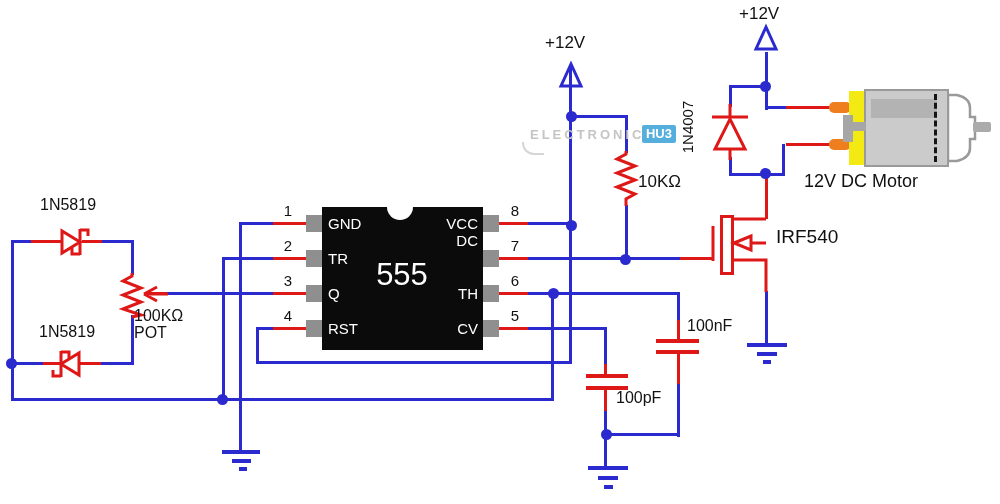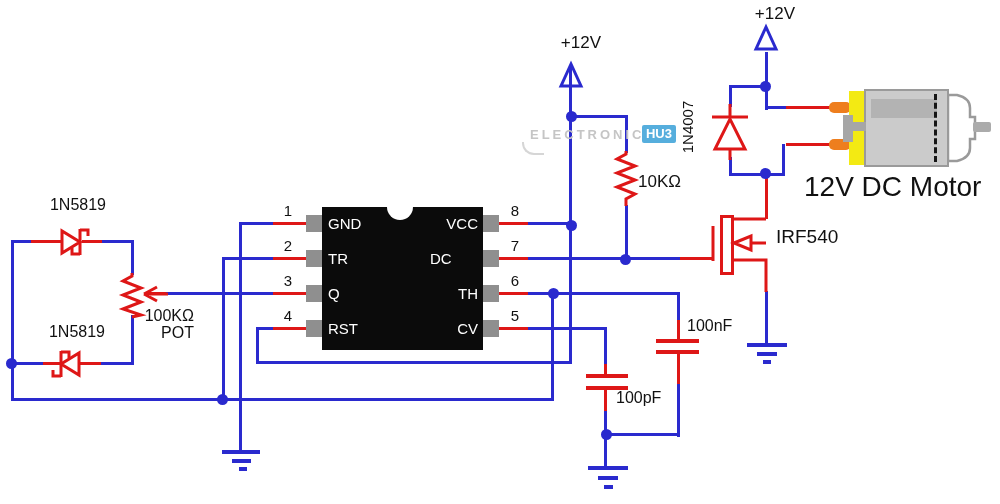--- a/index.html
+++ b/index.html
@@ -3,21 +3,21 @@
 <meta charset="utf-8">
 <style>
   html,body{margin:0;padding:0;background:#ffffff;}
   #canvas{position:relative;width:1000px;height:504px;background:#ffffff;overflow:hidden;
           font-family:"Liberation Sans",sans-serif;}
   .b{position:absolute;background:#2a2ace;}
   .r{position:absolute;background:#de1717;}
   .dot{position:absolute;width:11px;height:11px;border-radius:50%;background:#2a2ace;}
   .lbl{position:absolute;color:#111;font-size:16px;white-space:nowrap;}
   .ser{font-family:Liberation Sans, sans-serif;}
-  .ctr{text-align:right;}
+  .ctr{text-align:left;}
   svg.ovl{position:absolute;left:0;top:0;}
   .chip{position:absolute;left:322px;top:207px;width:161px;height:143px;background:#0b0b0b;}
   .notch{position:absolute;left:387px;top:194px;width:26px;height:26px;border-radius:50%;background:#ffffff;}
   .pad{position:absolute;width:16px;height:17px;background:#8f8f8f;}
   .pinlbl{position:absolute;color:#fff;font-size:15px;}
   .pinnum{position:absolute;color:#111;font-size:15px;width:20px;text-align:center;}
   .gbar{position:absolute;background:#2a2ace;height:4px;}
   .wm-brand{position:absolute;left:530px;top:127px;width:116px;font-size:13px;letter-spacing:3px;
             color:#c5c5c5;font-weight:bold;}
   .wm-badge{position:absolute;left:642px;top:125px;width:34px;height:18px;background:#56aedd;
@@ -165,43 +165,44 @@
   <div class="pad" style="left:483px;top:215px"></div>
   <div class="pad" style="left:483px;top:250px"></div>
   <div class="pad" style="left:483px;top:285px"></div>
   <div class="pad" style="left:483px;top:320px"></div>
 
   <div class="pinlbl" style="left:328px;top:215px">GND</div>
   <div class="pinlbl" style="left:328px;top:250px">TR</div>
   <div class="pinlbl" style="left:328px;top:285px">Q</div>
   <div class="pinlbl" style="left:328px;top:320px">RST</div>
   <div class="pinlbl" style="left:430px;top:215px;width:48px;text-align:right">VCC</div>
-  <div class="pinlbl" style="left:430px;top:250px;width:48px;">DC</div>
+  <div class="pinlbl" style="left:430px;top:232px;width:48px;text-align:right">DC</div>
   <div class="pinlbl" style="left:430px;top:285px;width:48px;text-align:right">TH</div>
   <div class="pinlbl" style="left:430px;top:320px;width:48px;text-align:right">CV</div>
+  <div style="position:absolute;left:352px;top:257px;width:100px;text-align:center;color:#fff;font-size:31px;">555</div>
 
   <div class="pinnum" style="left:278px;top:202px">1</div>
   <div class="pinnum" style="left:278px;top:237px">2</div>
   <div class="pinnum" style="left:278px;top:272px">3</div>
   <div class="pinnum" style="left:278px;top:307px">4</div>
   <div class="pinnum" style="left:505px;top:202px">8</div>
   <div class="pinnum" style="left:505px;top:237px">7</div>
   <div class="pinnum" style="left:505px;top:272px">6</div>
   <div class="pinnum" style="left:505px;top:307px">5</div>
 
   <div class="lbl ctr" style="left:545px;top:33px;width:56px;font-size:17px">+12V</div>
   <div class="lbl ctr" style="left:739px;top:4px;width:56px;font-size:17px">+12V</div>
   <div class="lbl ctr" style="left:40px;top:196px;width:66px">1N5819</div>
   <div class="lbl ctr" style="left:39px;top:323px;width:66px">1N5819</div>
   <div class="lbl ctr ser" style="left:134px;top:307px;width:60px">100KΩ</div>
   <div class="lbl ctr ser" style="left:134px;top:324px;width:60px">POT</div>
   <div class="lbl ser" style="left:638px;top:172px;font-size:17px">10KΩ</div>
   <div class="lbl" style="left:650px;top:118px;width:76px;font-size:15px;transform:rotate(-90deg);transform-origin:38px 9px;text-align:center">1N4007</div>
   <div class="lbl" style="left:776px;top:226px;font-size:19px">IRF540</div>
-  <div class="lbl ctr" style="left:804px;top:171px;width:148px;font-size:28px">12V DC Motor</div>
+  <div class="lbl ctr" style="left:804px;top:171px;width:148px;font-size:18px">12V DC Motor</div>
   <div class="lbl" style="left:687px;top:317px">100nF</div>
   <div class="lbl" style="left:616px;top:389px">100pF</div>
 
   <div class="wm-brand">ELECTRONICS</div>
   <div class="wm-badge">HU3</div>
   <div class="wm-curl"></div>
 
 </div>
 
 </body></html>

